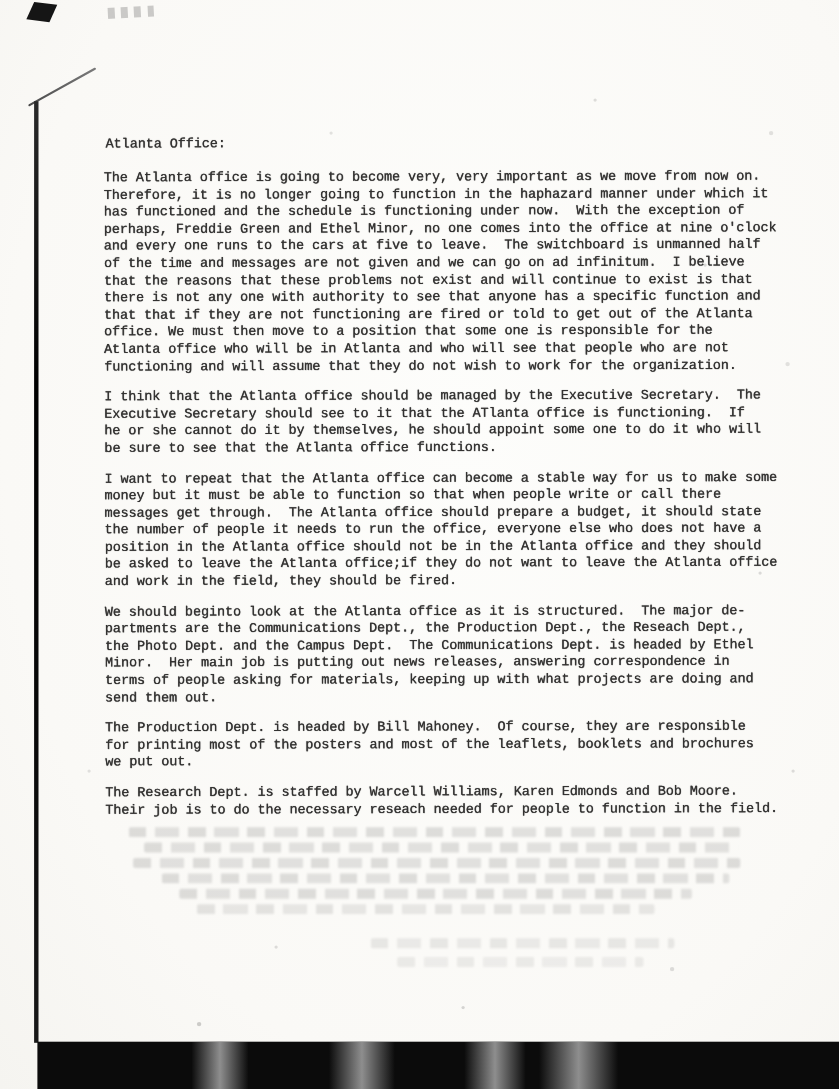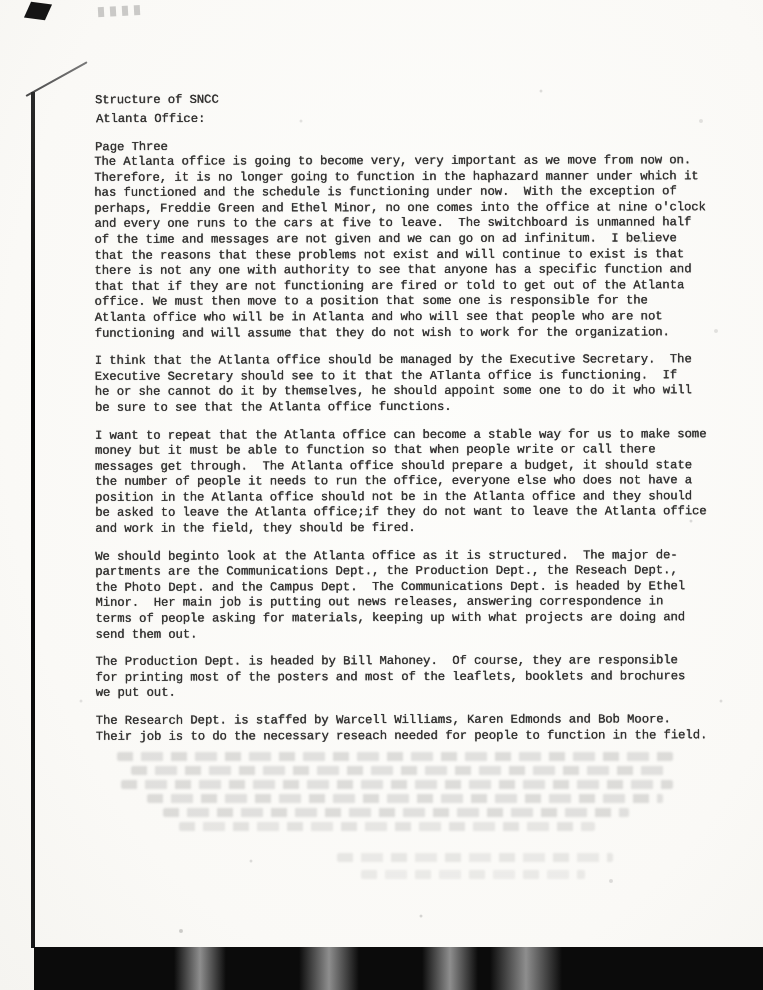--- a/index.html
+++ b/index.html
@@ -61,21 +61,21 @@
   
   .typed {
     color: #333231;
     font-size: 12.3px;
     line-height: 15.6px;
     letter-spacing: -0.1px;
     text-shadow: 0 0 0.7px rgba(25,25,25,.75), 0.3px 0.2px 0.5px rgba(40,40,40,.35);
     white-space: pre;
   }
   .header-block { position: absolute; left: 95px; top: 62px; transform: rotate(-0.2deg); }
-  .section-title { position: absolute; left: 96px; top: 112px; transform: rotate(-0.15deg); }
+  .section-title { position: absolute; left: 96px; top: 124px; transform: rotate(-0.15deg); }
   .body-block { position: absolute; left: 95px; top: 154px; width: 640px; transform: rotate(-0.15deg); }
   .body-block p { margin: 0 0 12px 0; }
 
   
   .faded-block { position: absolute; left: 105px; top: 752px; width: 600px; }
   .faded-line {
     height: 9px; margin-bottom: 5px; position: relative;
     background: repeating-linear-gradient(90deg,
       rgba(55,55,55,.55) 0 16px, transparent 16px 24px,
       rgba(70,70,70,.5) 24px 46px, transparent 46px 54px);
@@ -100,24 +100,20 @@
   <div class="corner-fold"></div>
   <div class="edge-left"></div>
   <div class="edge-bottom">
     <div class="streak s1"></div>
     <div class="streak s2"></div>
     <div class="streak s3"></div>
     <div class="streak s4"></div>
   </div>
   <div class="speckles"></div>
 
-  <div class="header-block typed">
-    <div>Structure of SNCC</div>
-    <div>Page Three</div>
-  </div>
 
   <div class="section-title typed">Atlanta Office:</div>
 
   <div class="body-block">
     <p class="typed">The Atlanta office is going to become very, very important as we move from now on.
 Therefore, it is no longer going to function in the haphazard manner under which it
 has functioned and the schedule is functioning under now.  With the exception of
 perhaps, Freddie Green and Ethel Minor, no one comes into the office at nine o'clock
 and every one runs to the cars at five to leave.  The switchboard is unmanned half
 of the time and messages are not given and we can go on ad infinitum.  I believe

